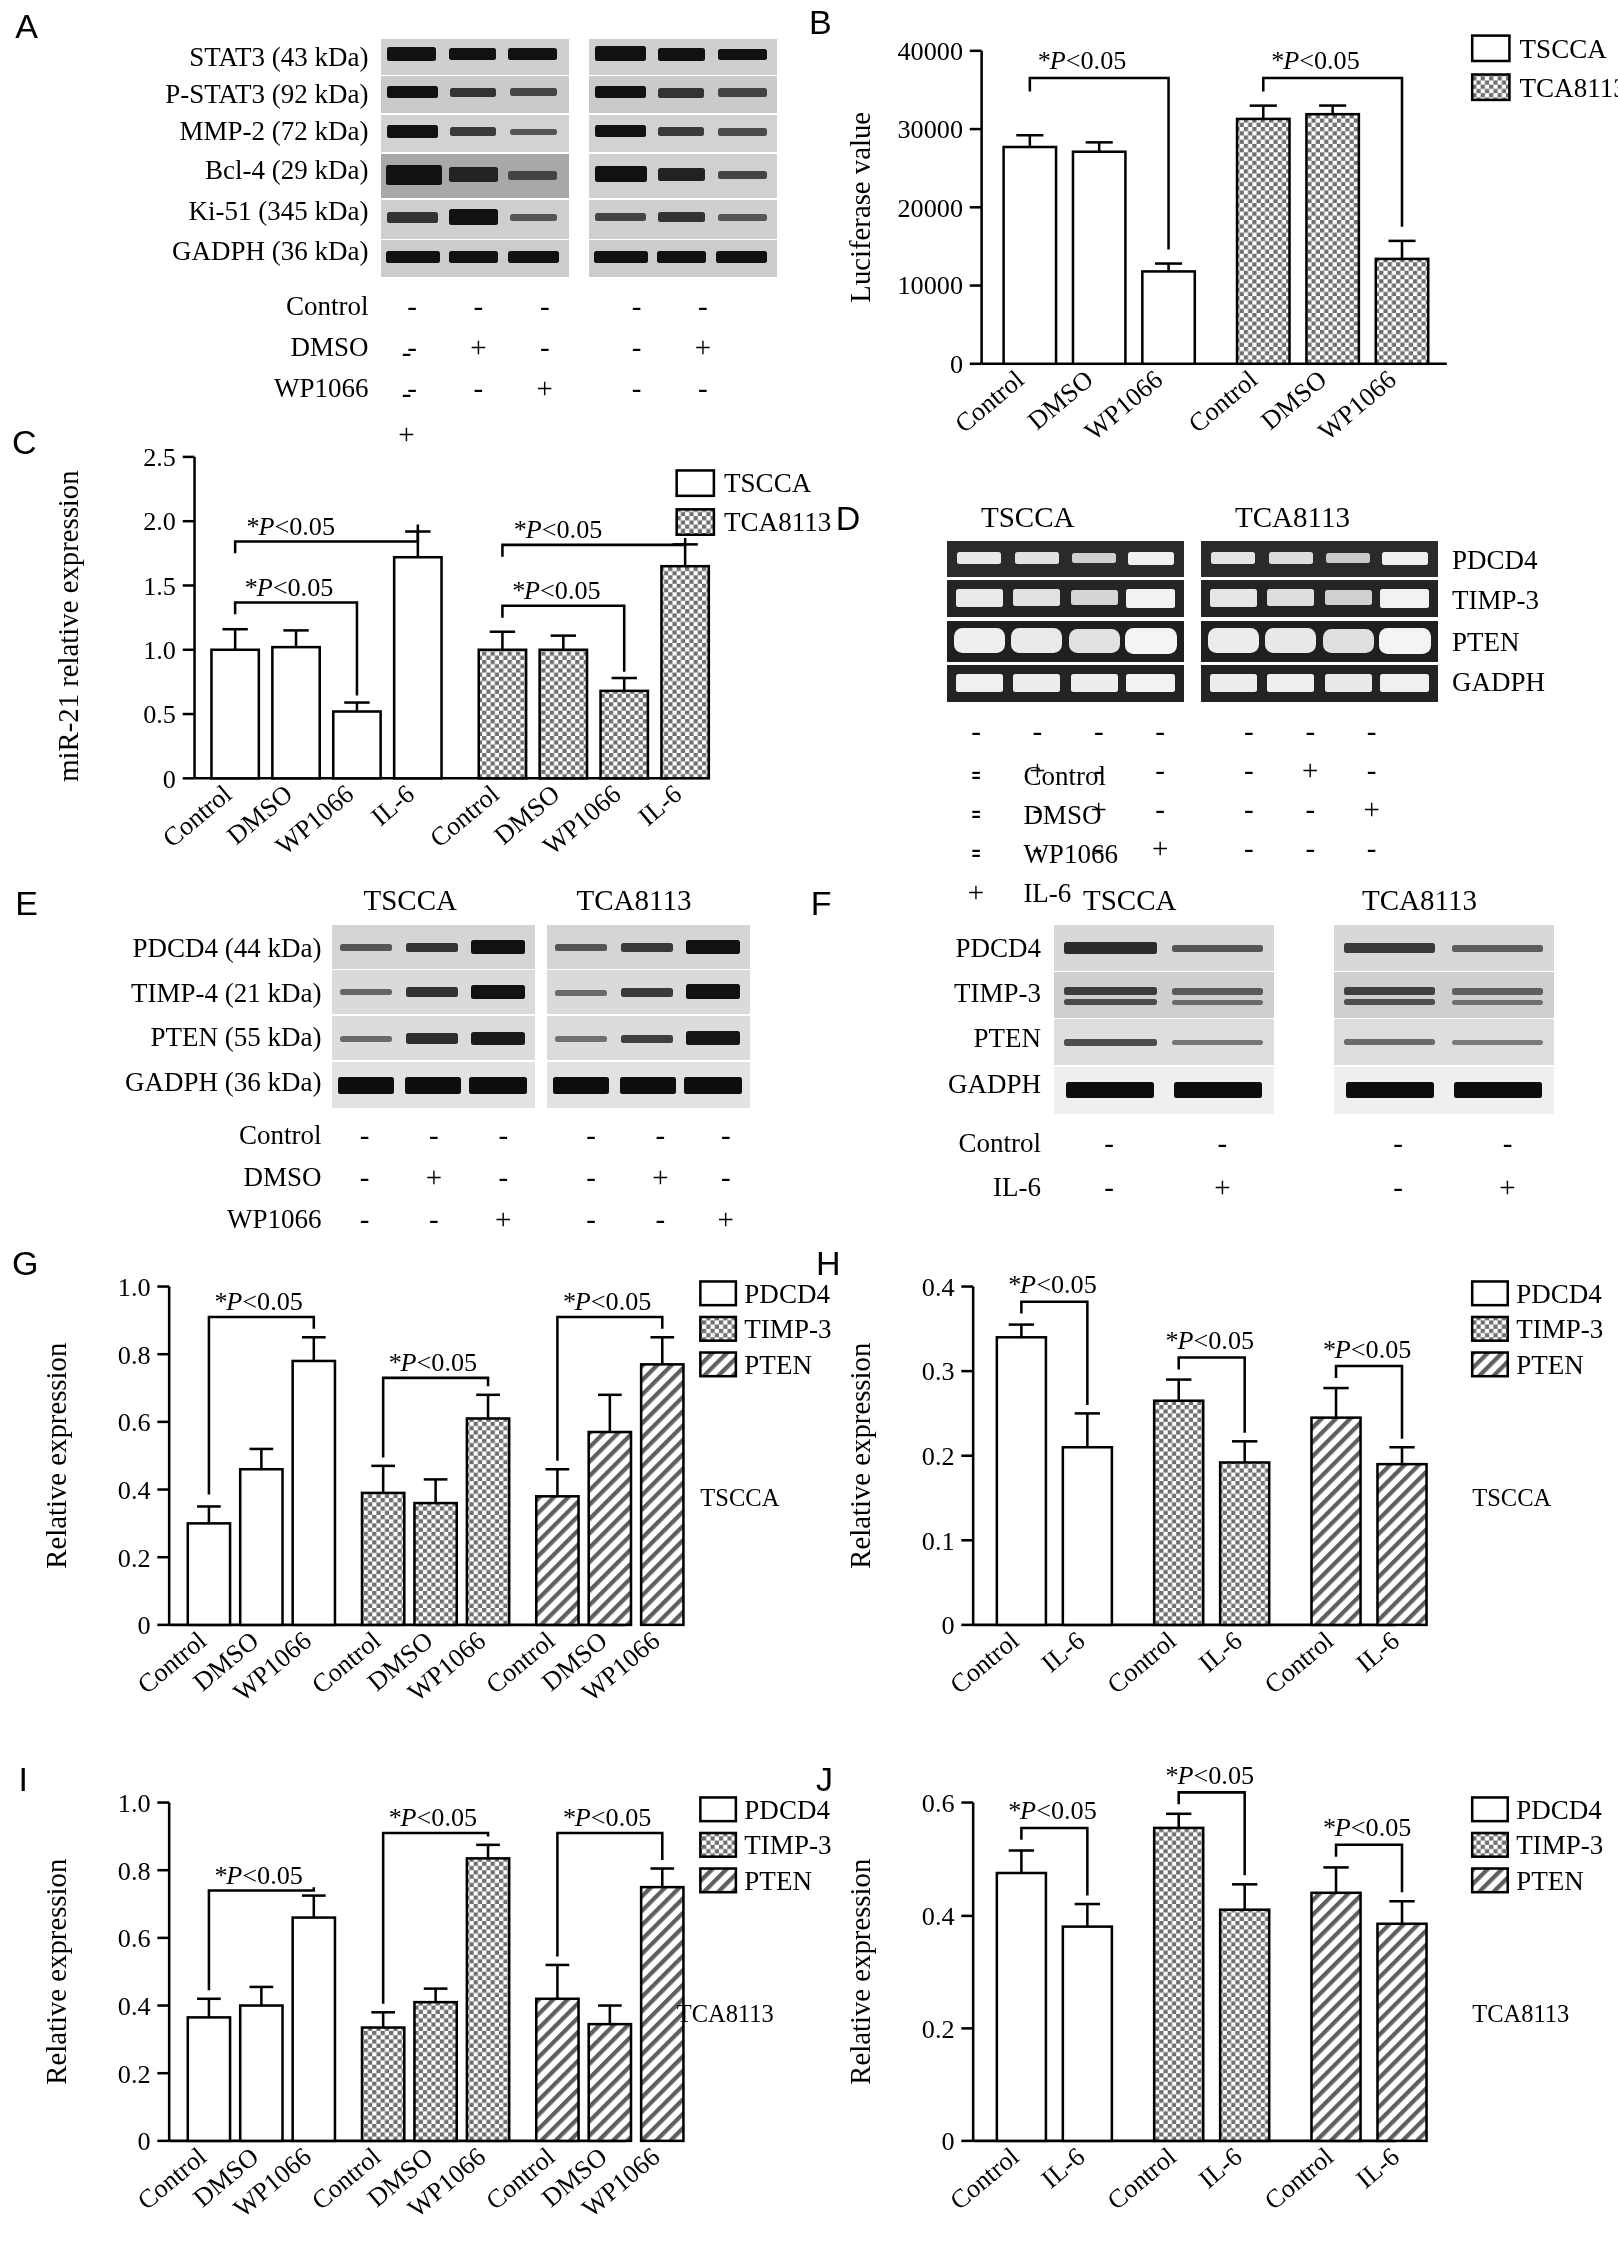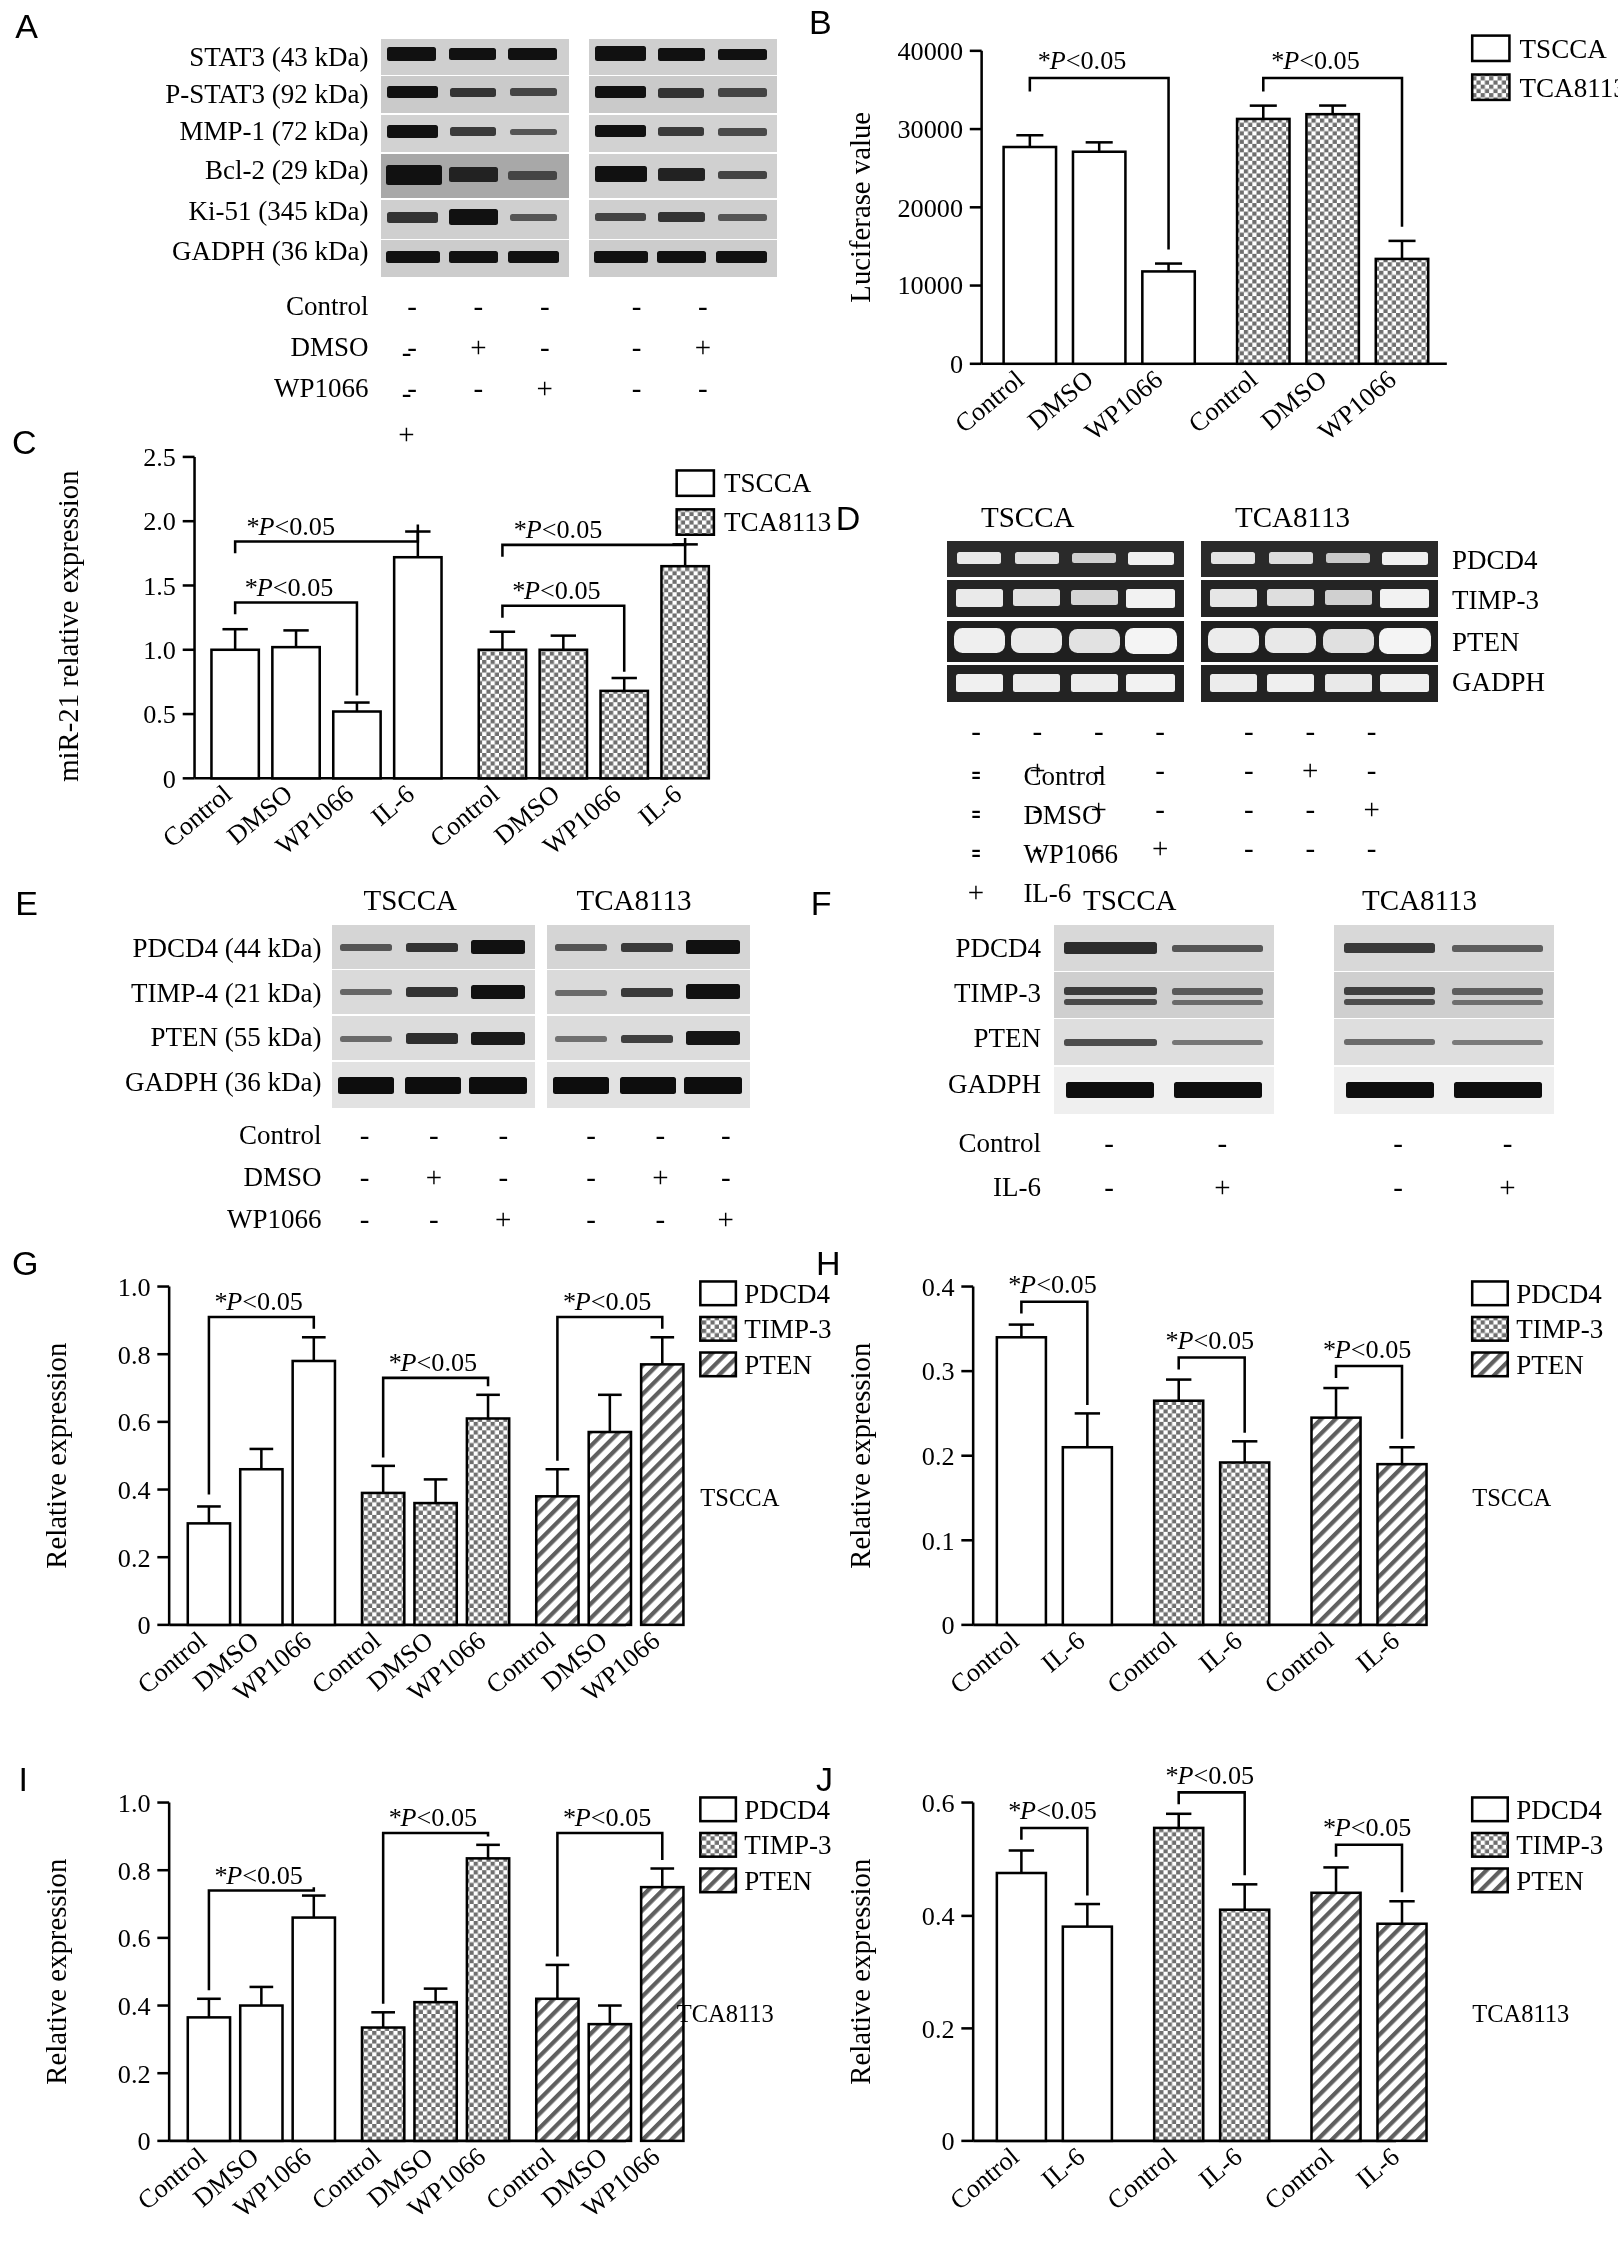--- a/index.html
+++ b/index.html
@@ -41,22 +41,22 @@
     </pattern>
   </defs>
 </svg>
 
 <div class="panel" style="left:8.5px;top:6.8px;width:761px;height:398px;">
   <div class="plabel" style="position:absolute;left:6.8px;top:0;">A</div>
 
   <div style="position:absolute;left:81px;top:32px;width:279px;text-align:right;">
     <div class="blot-label" style="height:37px;line-height:37px;">STAT3  (43 kDa)</div>
     <div class="blot-label" style="height:37px;line-height:37px;">P-STAT3  (92 kDa)</div>
-    <div class="blot-label" style="height:37px;line-height:37px;">MMP-1  (72 kDa)</div>
-    <div class="blot-label" style="height:41px;line-height:41px;">Bcl-2  (29 kDa)</div>
+    <div class="blot-label" style="height:37px;line-height:37px;">MMP-2  (72 kDa)</div>
+    <div class="blot-label" style="height:41px;line-height:41px;">Bcl-4  (29 kDa)</div>
     <div class="blot-label" style="height:41px;line-height:41px;">Ki-51  (345 kDa)</div>
     <div class="blot-label" style="height:39px;line-height:39px;">GADPH  (36 kDa)</div>
   </div>
 
   <div class="gel-wrap" style="left:372px;top:32px;width:188px;height:36px;position:absolute;background:#cfcfcf">
     <div class="band" style="left:6.8px;top:8.5px;width:49px;height:13.5px;"></div>
     <div class="band" style="left:68px;top:9.3px;width:47px;height:12px;"></div>
     <div class="band" style="left:127px;top:9.3px;width:49px;height:12px;"></div>
   </div>
   <div class="gel-wrap" style="left:580px;top:32px;width:188px;height:36px;position:absolute;background:#cfcfcf">

